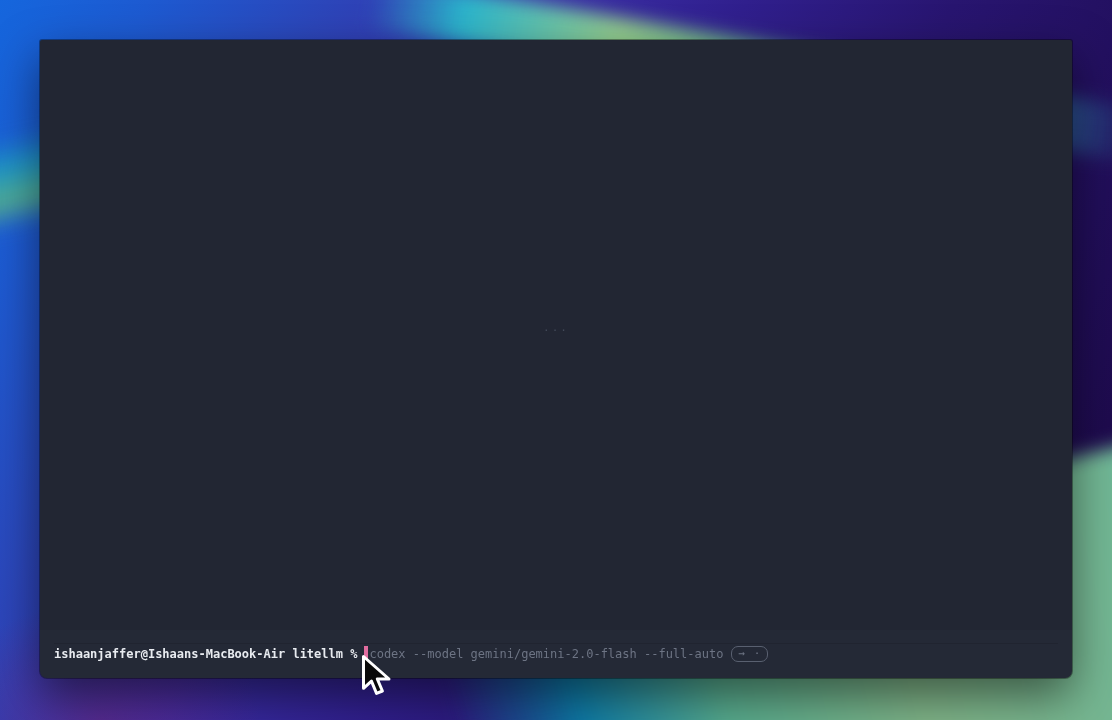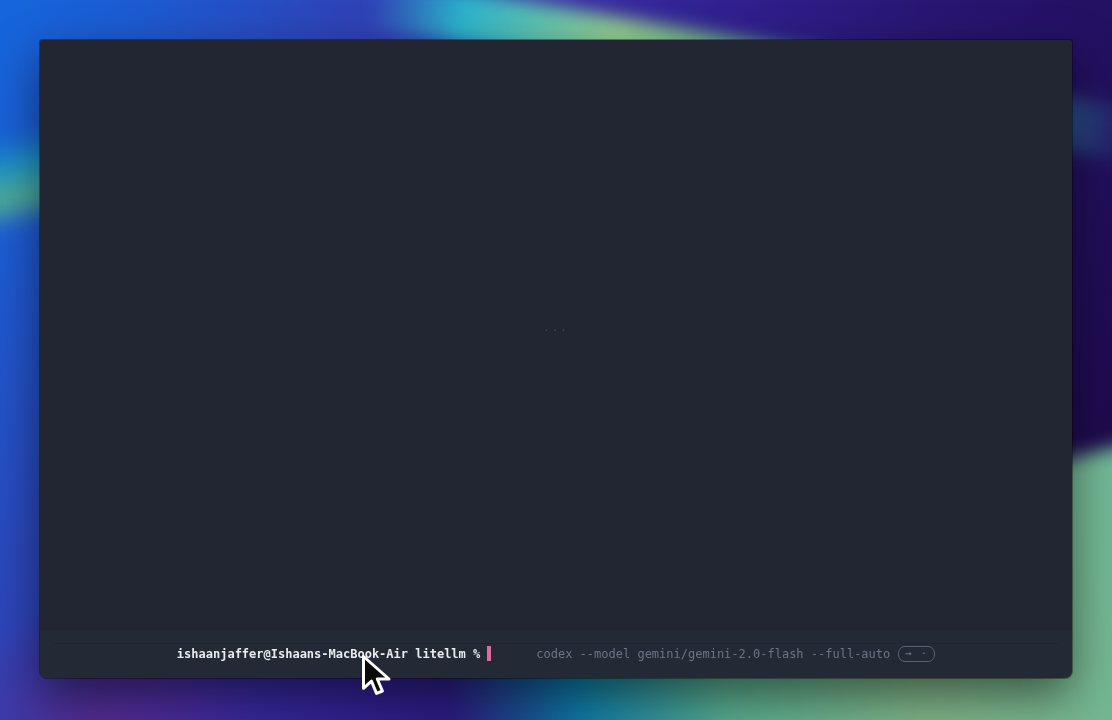--- a/index.html
+++ b/index.html
@@ -76,36 +76,34 @@
     position: absolute;
     left: 14px; right: 14px; bottom: 16px;
     height: 17px;
     display: flex;
     align-items: center;
     white-space: pre;
     font-size: 12px;
     line-height: 16px;
     border-top: 1px solid rgba(0,0,0,0.10);
     padding-top: 1px;
-    justify-content: center;
   }
   .shell-prompt {
     color: #e8ebf0;
     font-weight: 700;
   }
   .text-caret {
     display: inline-block;
     width: 4px; height: 15px;
     margin-left: 7px;
     margin-right: 1px;
     background: #e06c9f;
   }
   .autosuggestion {
     color: #6d7484;
-    margin-left: 44px;
   }
   .accept-hint-pill {
     display: inline-block;
     margin-left: 8px;
     padding: 0 6px 1px 6px;
     border: 1px solid #596070;
     border-radius: 7px;
     color: #6d7484;
     font-size: 11px;
     line-height: 13px;

